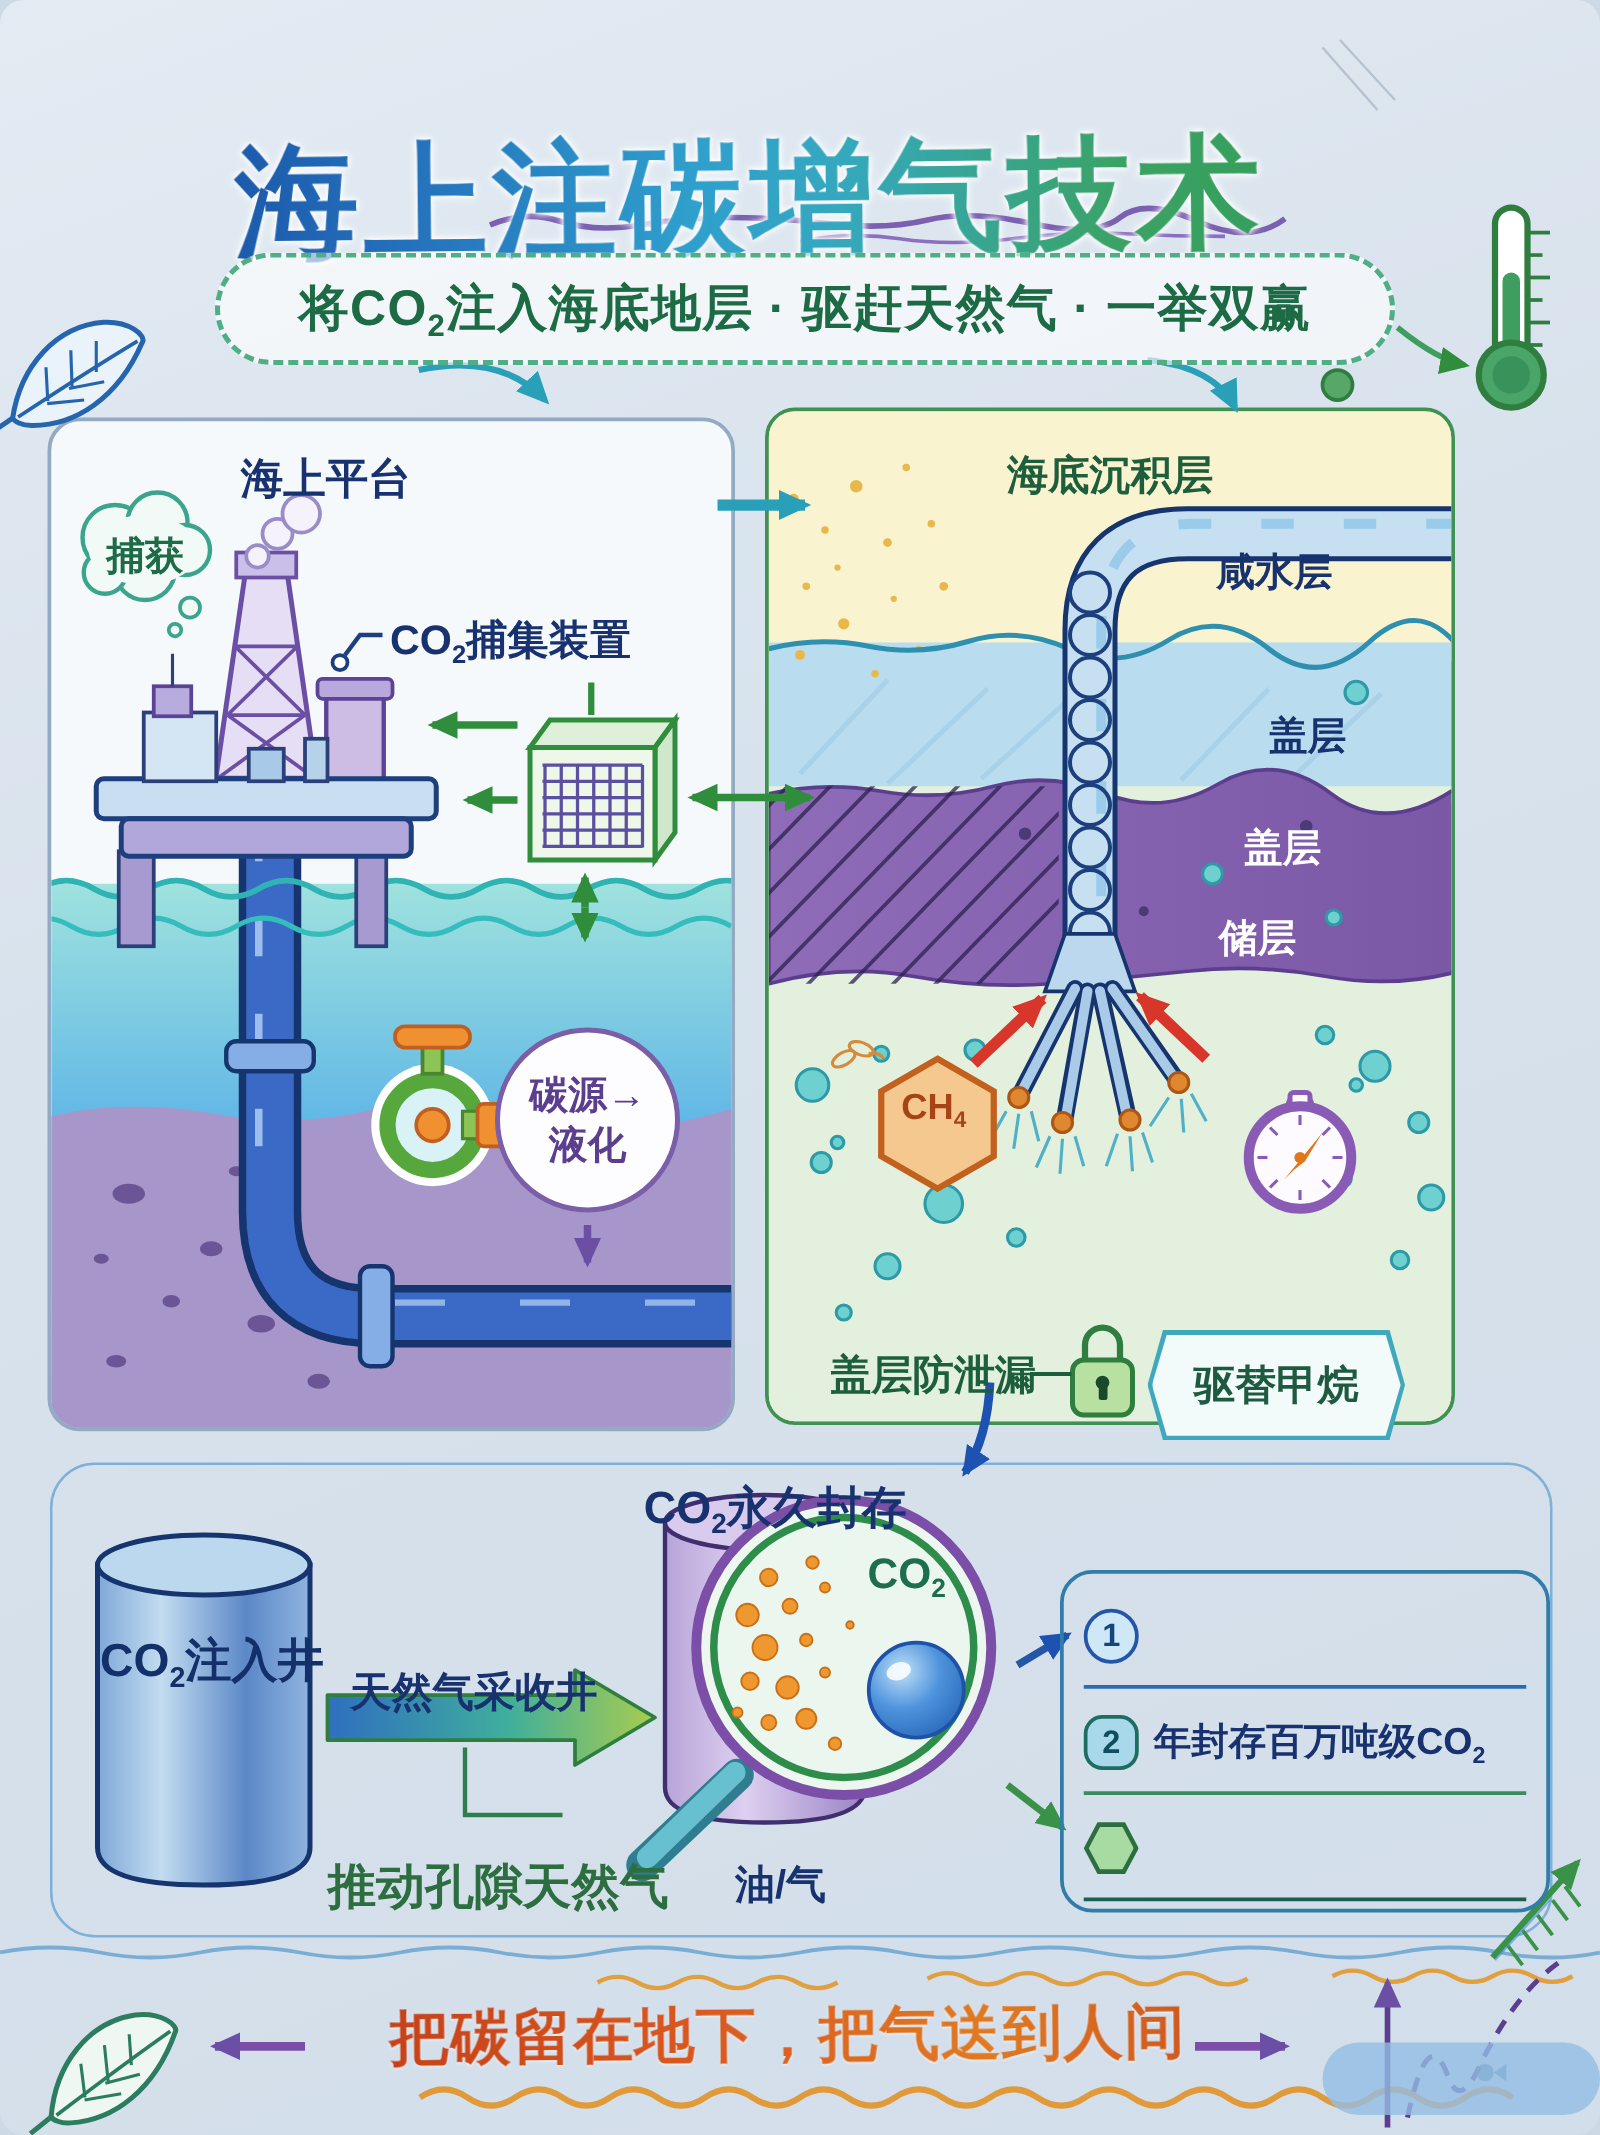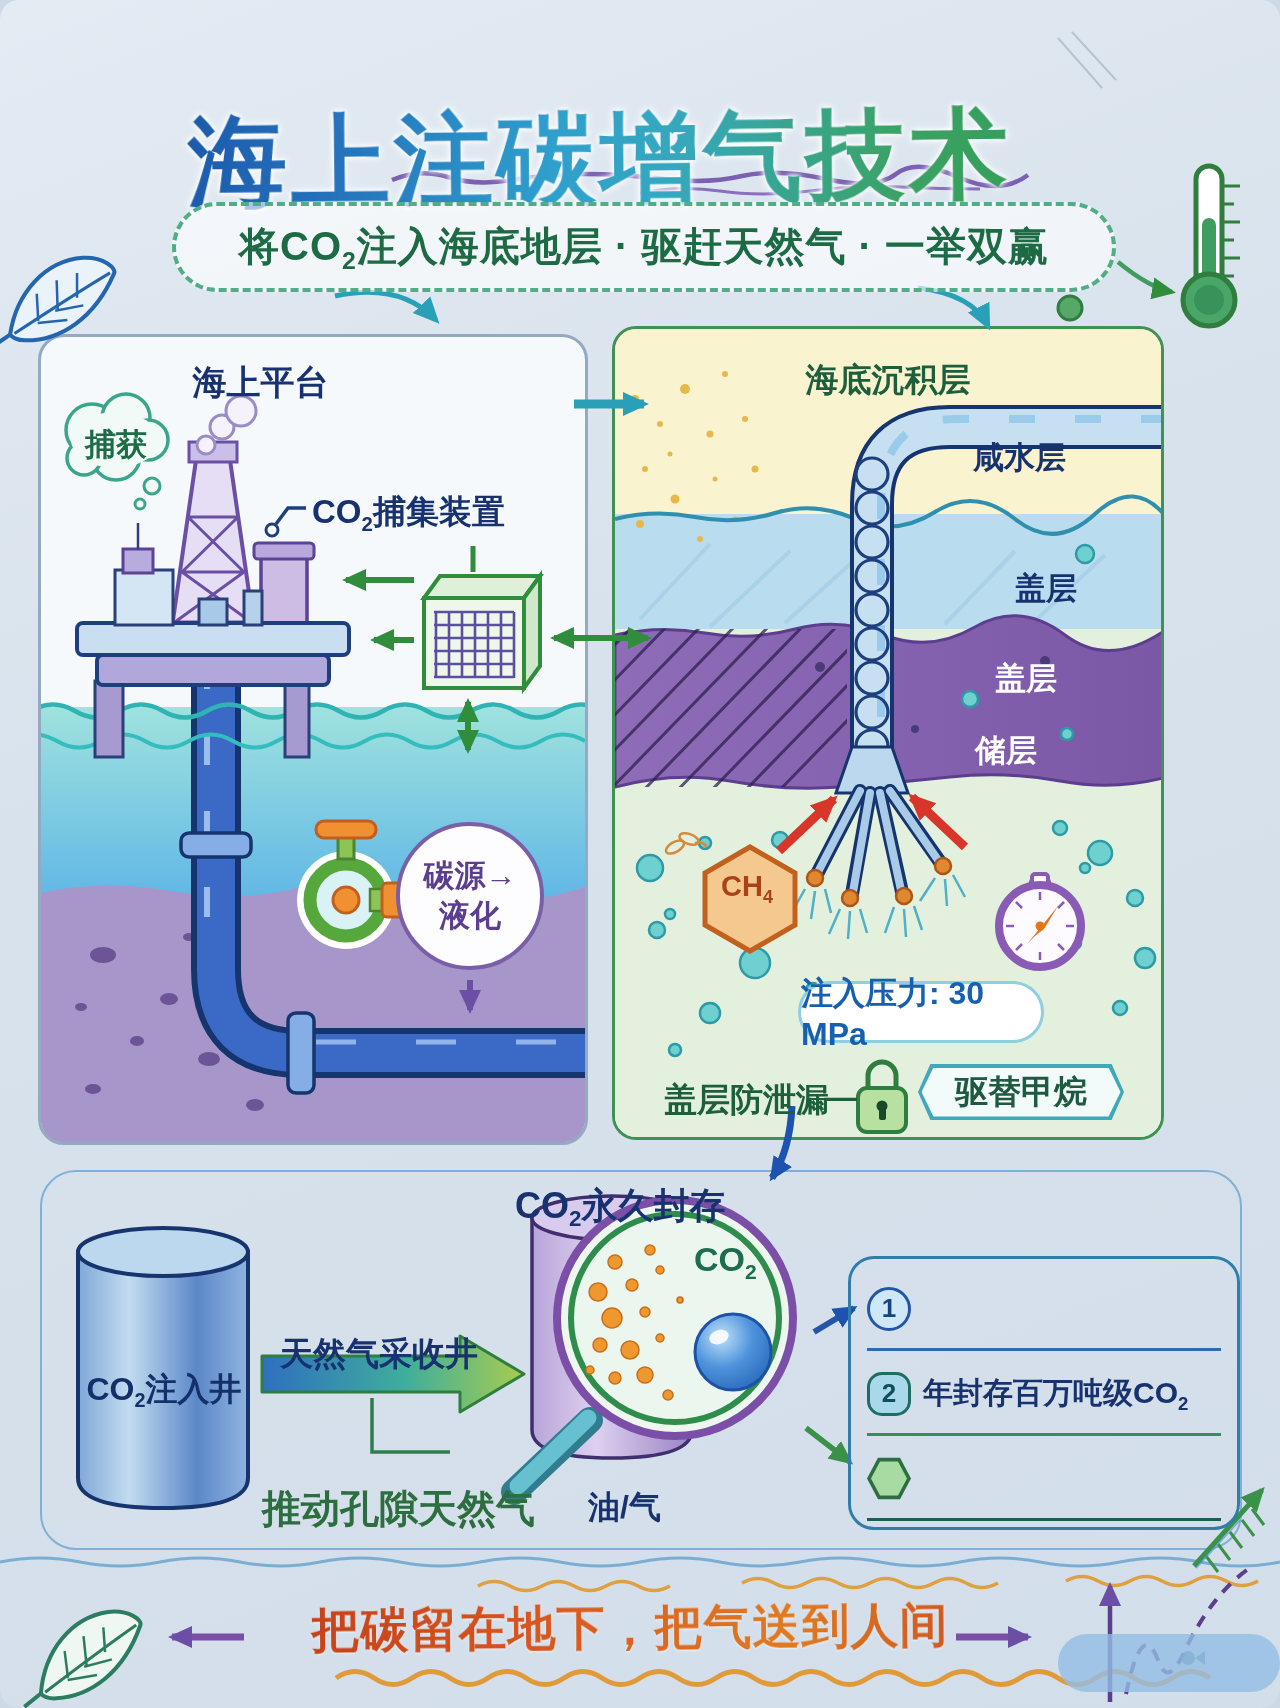--- a/index.html
+++ b/index.html
@@ -29,21 +29,21 @@
   .lbl.green{color:#1d5e3c;} .lbl.white{color:#fff;} .lbl.dgreen{color:#2c6e3f;}
   sub{font-size:.62em;}
   .liq-circle{position:absolute;left:396px;top:822px;width:148px;height:148px;z-index:6;
     background:#fdfcff;border:4px solid #7b5ea8;border-radius:50%;
     display:flex;flex-direction:column;align-items:center;justify-content:center;
     font-size:31px;font-weight:800;color:#5b3f8e;line-height:1.3;}
   .pill{position:absolute;left:798px;top:981px;width:246px;height:62px;z-index:6;
     background:#fff;border:3px solid #8fd0e0;border-radius:31px;
     display:flex;align-items:center;justify-content:center;
     font-size:32px;font-weight:800;color:#1760b0;}
-  .hexbox{position:absolute;left:918px;top:1064px;width:206px;height:56px;z-index:6;
+  .hexbox{position:absolute;left:918px;top:1064px;width:206px;height:88px;z-index:6;
     background:#3fa8bc;clip-path:polygon(6% 0,94% 0,100% 50%,94% 100%,6% 100%,0 50%);
     display:flex;align-items:center;justify-content:center;}
   .hexbox-in{width:calc(100% - 7px);height:calc(100% - 7px);background:#f2fbfa;
     clip-path:polygon(6% 0,94% 0,100% 50%,94% 100%,6% 100%,0 50%);
     display:flex;align-items:center;justify-content:center;
     font-size:33px;font-weight:800;color:#1d5a40;}
   .benefits{position:absolute;left:848px;top:1256px;width:392px;height:274px;z-index:5;
     border:3px solid #2f7da8;border-radius:26px;padding:10px 16px 6px 16px;
     display:flex;flex-direction:column;justify-content:space-between;}
   .b-row{display:flex;align-items:center;gap:12px;height:82px;}
@@ -507,29 +507,28 @@
     <span>碳源→</span>
     <span>液化</span>
   </div>
 
   <div class="lbl green" style="left:612px;top:358px;width:552px;text-align:center;font-size:33px;">海底沉积层</div>
   <div class="lbl" style="left:973px;top:437px;font-size:31px;">咸水层</div>
   <div class="lbl" style="left:1015px;top:568px;font-size:31px;">盖层</div>
   <div class="lbl white" style="left:995px;top:658px;font-size:31px;">盖层</div>
   <div class="lbl white" style="left:975px;top:730px;font-size:31px;">储层</div>
   <div class="lbl" style="left:699px;top:870px;width:96px;text-align:center;font-size:29px;color:#a84318;"><span>CH</span><sub>4</sub></div>
-  <div class="pill">注入压力: 30 MPa</div>
   <div class="lbl green" style="left:664px;top:1078px;font-size:33px;">盖层防泄漏</div>
   <div class="lbl green" style="left:824px;top:1078px;font-size:33px;">—</div>
   <div class="hexbox">
       <div class="hexbox-in">驱替甲烷</div>
     </div>
 
   <div class="lbl" style="left:515px;top:1182px;font-size:36px;"><span>CO</span><sub>2</sub><span>永久封存</span></div>
-  <div class="lbl" style="left:80px;top:1368px;width:168px;text-align:center;font-size:32px;color:#14306b;z-index:6;"><span>CO</span><sub>2</sub><span>注入井</span></div>
+  <div class="lbl" style="left:80px;top:1304px;width:168px;text-align:center;font-size:37px;color:#14306b;z-index:6;"><span>CO</span><sub>2</sub><span>注入井</span></div>
   <div class="lbl" style="left:280px;top:1302px;font-size:33px;margin-top:30px;">天然气采收井</div>
   <div class="lbl dgreen" style="left:262px;top:1482px;font-size:39px;">推动孔隙天然气</div>
   <div class="lbl" style="left:694px;top:1240px;font-size:34px;color:#1d6e4f;z-index:6;"><span>CO</span><sub>2</sub></div>
   <div class="lbl" style="left:588px;top:1486px;font-size:32px;">油/气</div>
 
   <div class="benefits">
     <div class="b-row u1">
       <span class="b-ico circle">1</span>
     </div>
     <div class="b-row u2">

